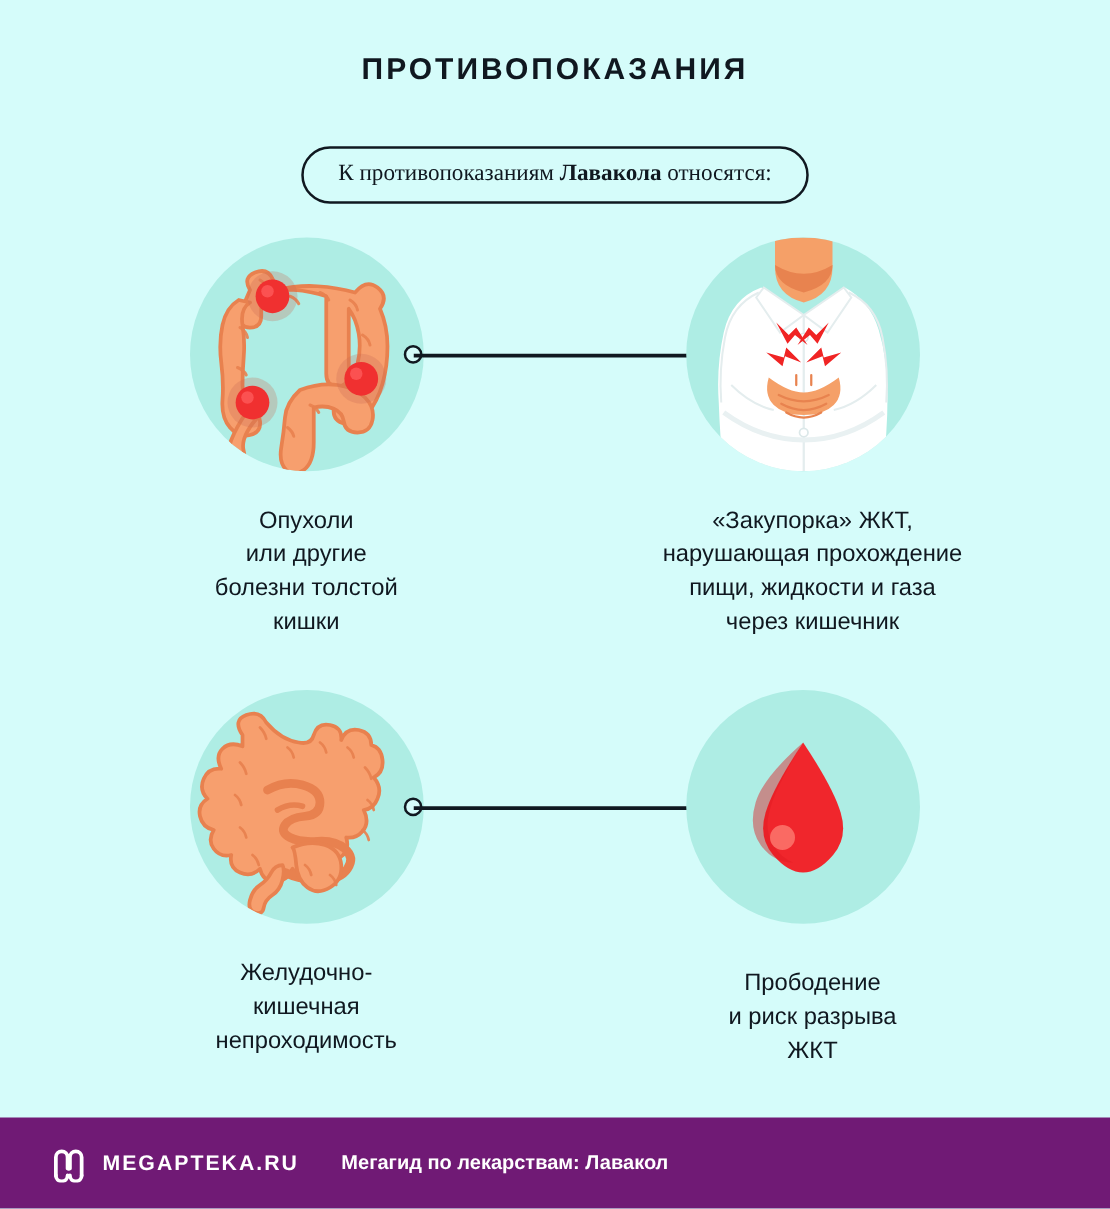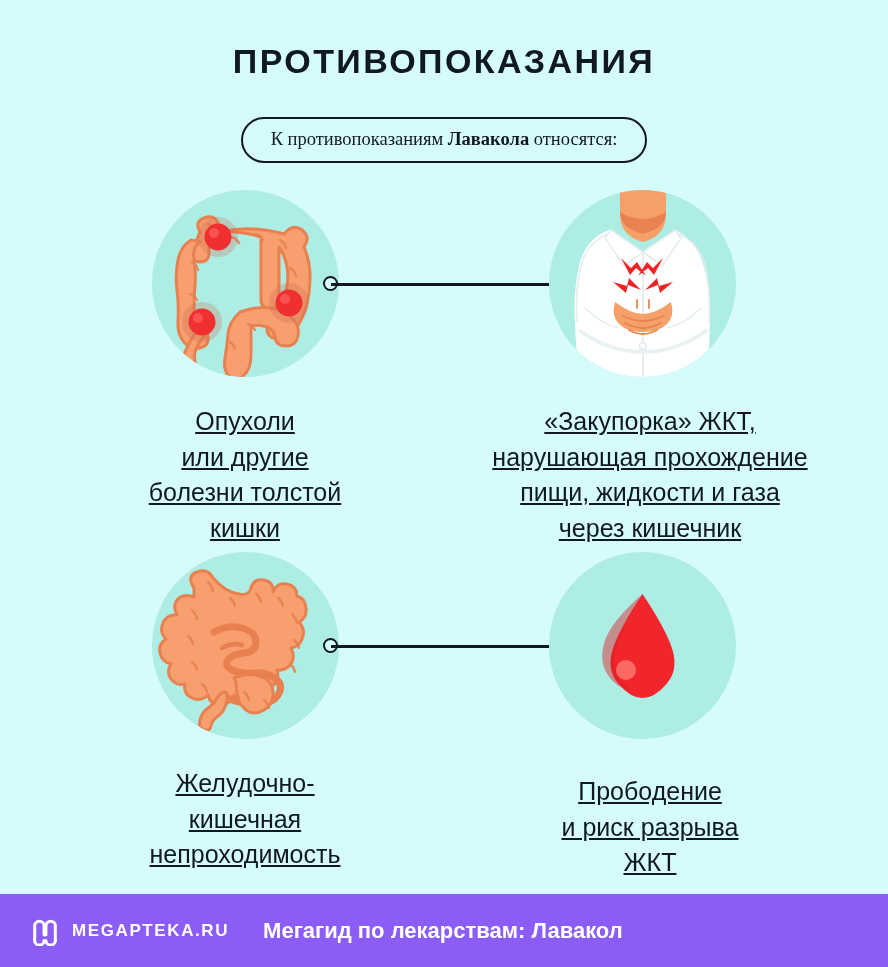--- a/index.html
+++ b/index.html
@@ -25,21 +25,21 @@
     overflow: hidden;
   }
 
   
   .title {
     position: absolute;
     top: 42px;
     left: 0;
     width: 888px;
     text-align: center;
-    font-size: 34px;
+    font-size: 24px;
     font-weight: bold;
     letter-spacing: 2.4px;
     color: #101820;
     text-transform: uppercase;
     white-space: nowrap;
   }
 
   
   .pill-wrap {
     position: absolute;
@@ -113,55 +113,54 @@
     border-radius: 50%;
     background: #D5FCFA;
   }
   .connector .node.n-left  { left: 0; }
   .connector .node.n-right { right: 0; }
 
   
   .caption {
     position: absolute;
     text-align: center;
-    font-size: 25px;
+    font-size: 19px;
     line-height: 1.42;
     color: #101820;
     white-space: pre-line;
-    text-decoration: underline;
   }
   .cap-1 { top: 404px; left: 95px;  width: 300px; }
   .cap-2 { top: 404px; left: 470px; width: 360px; }
   .cap-3 { top: 766px; left: 95px;  width: 300px; }
   .cap-4 { top: 774px; left: 505px; width: 290px; }
 
   
   .footer {
     position: absolute;
     left: 0;
     bottom: 0;
     width: 888px;
     height: 73px;
-    background: #8b5cf6;
+    background: #701a75;
     display: flex;
     align-items: center;
-    padding-left: 30px;
+    padding-left: 40px;
   }
   .logo-mark { width: 30px; height: 30px; flex: 0 0 auto; }
   .logo-text {
     margin-left: 12px;
     font-size: 17px;
     font-weight: bold;
     letter-spacing: 1.6px;
     color: #ffffff;
     white-space: nowrap;
   }
   .footer-caption {
     margin-left: 34px;
-    font-size: 22px;
+    font-size: 16px;
     font-weight: bold;
     color: #ffffff;
     white-space: nowrap;
   }
   svg { display: block; }
 </style>
 </head>
 <body>
 
 <div class="page">

